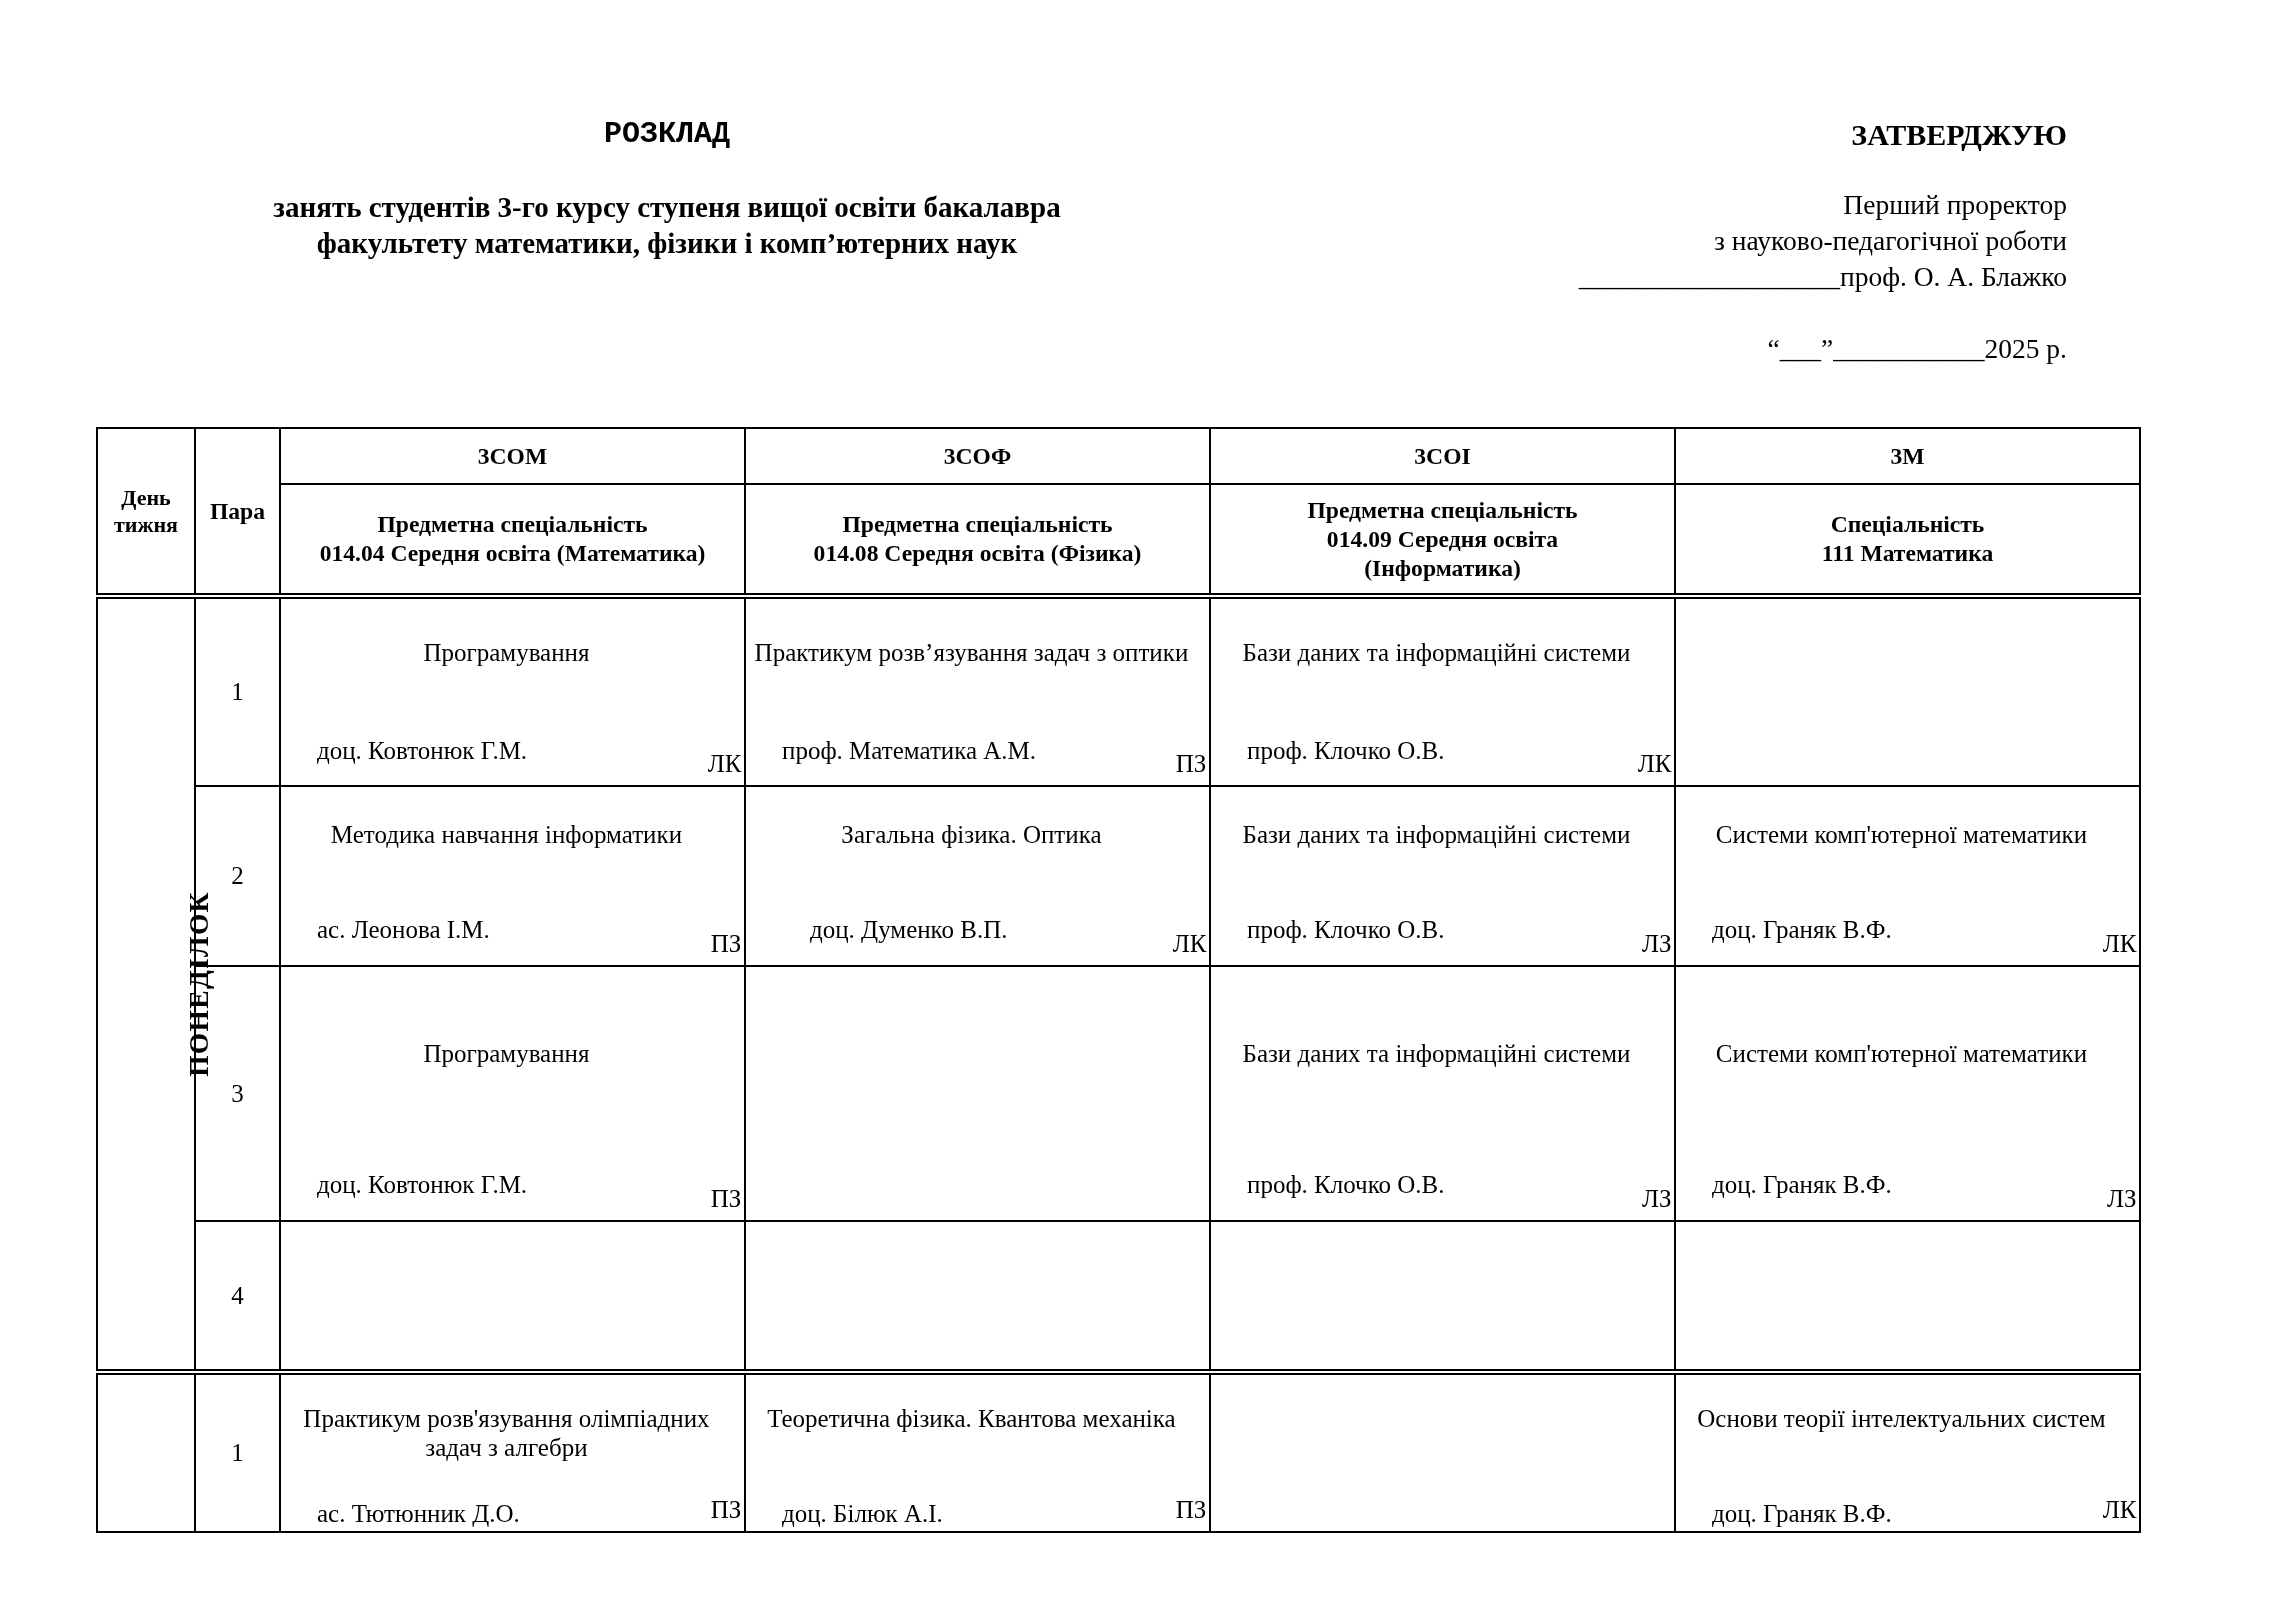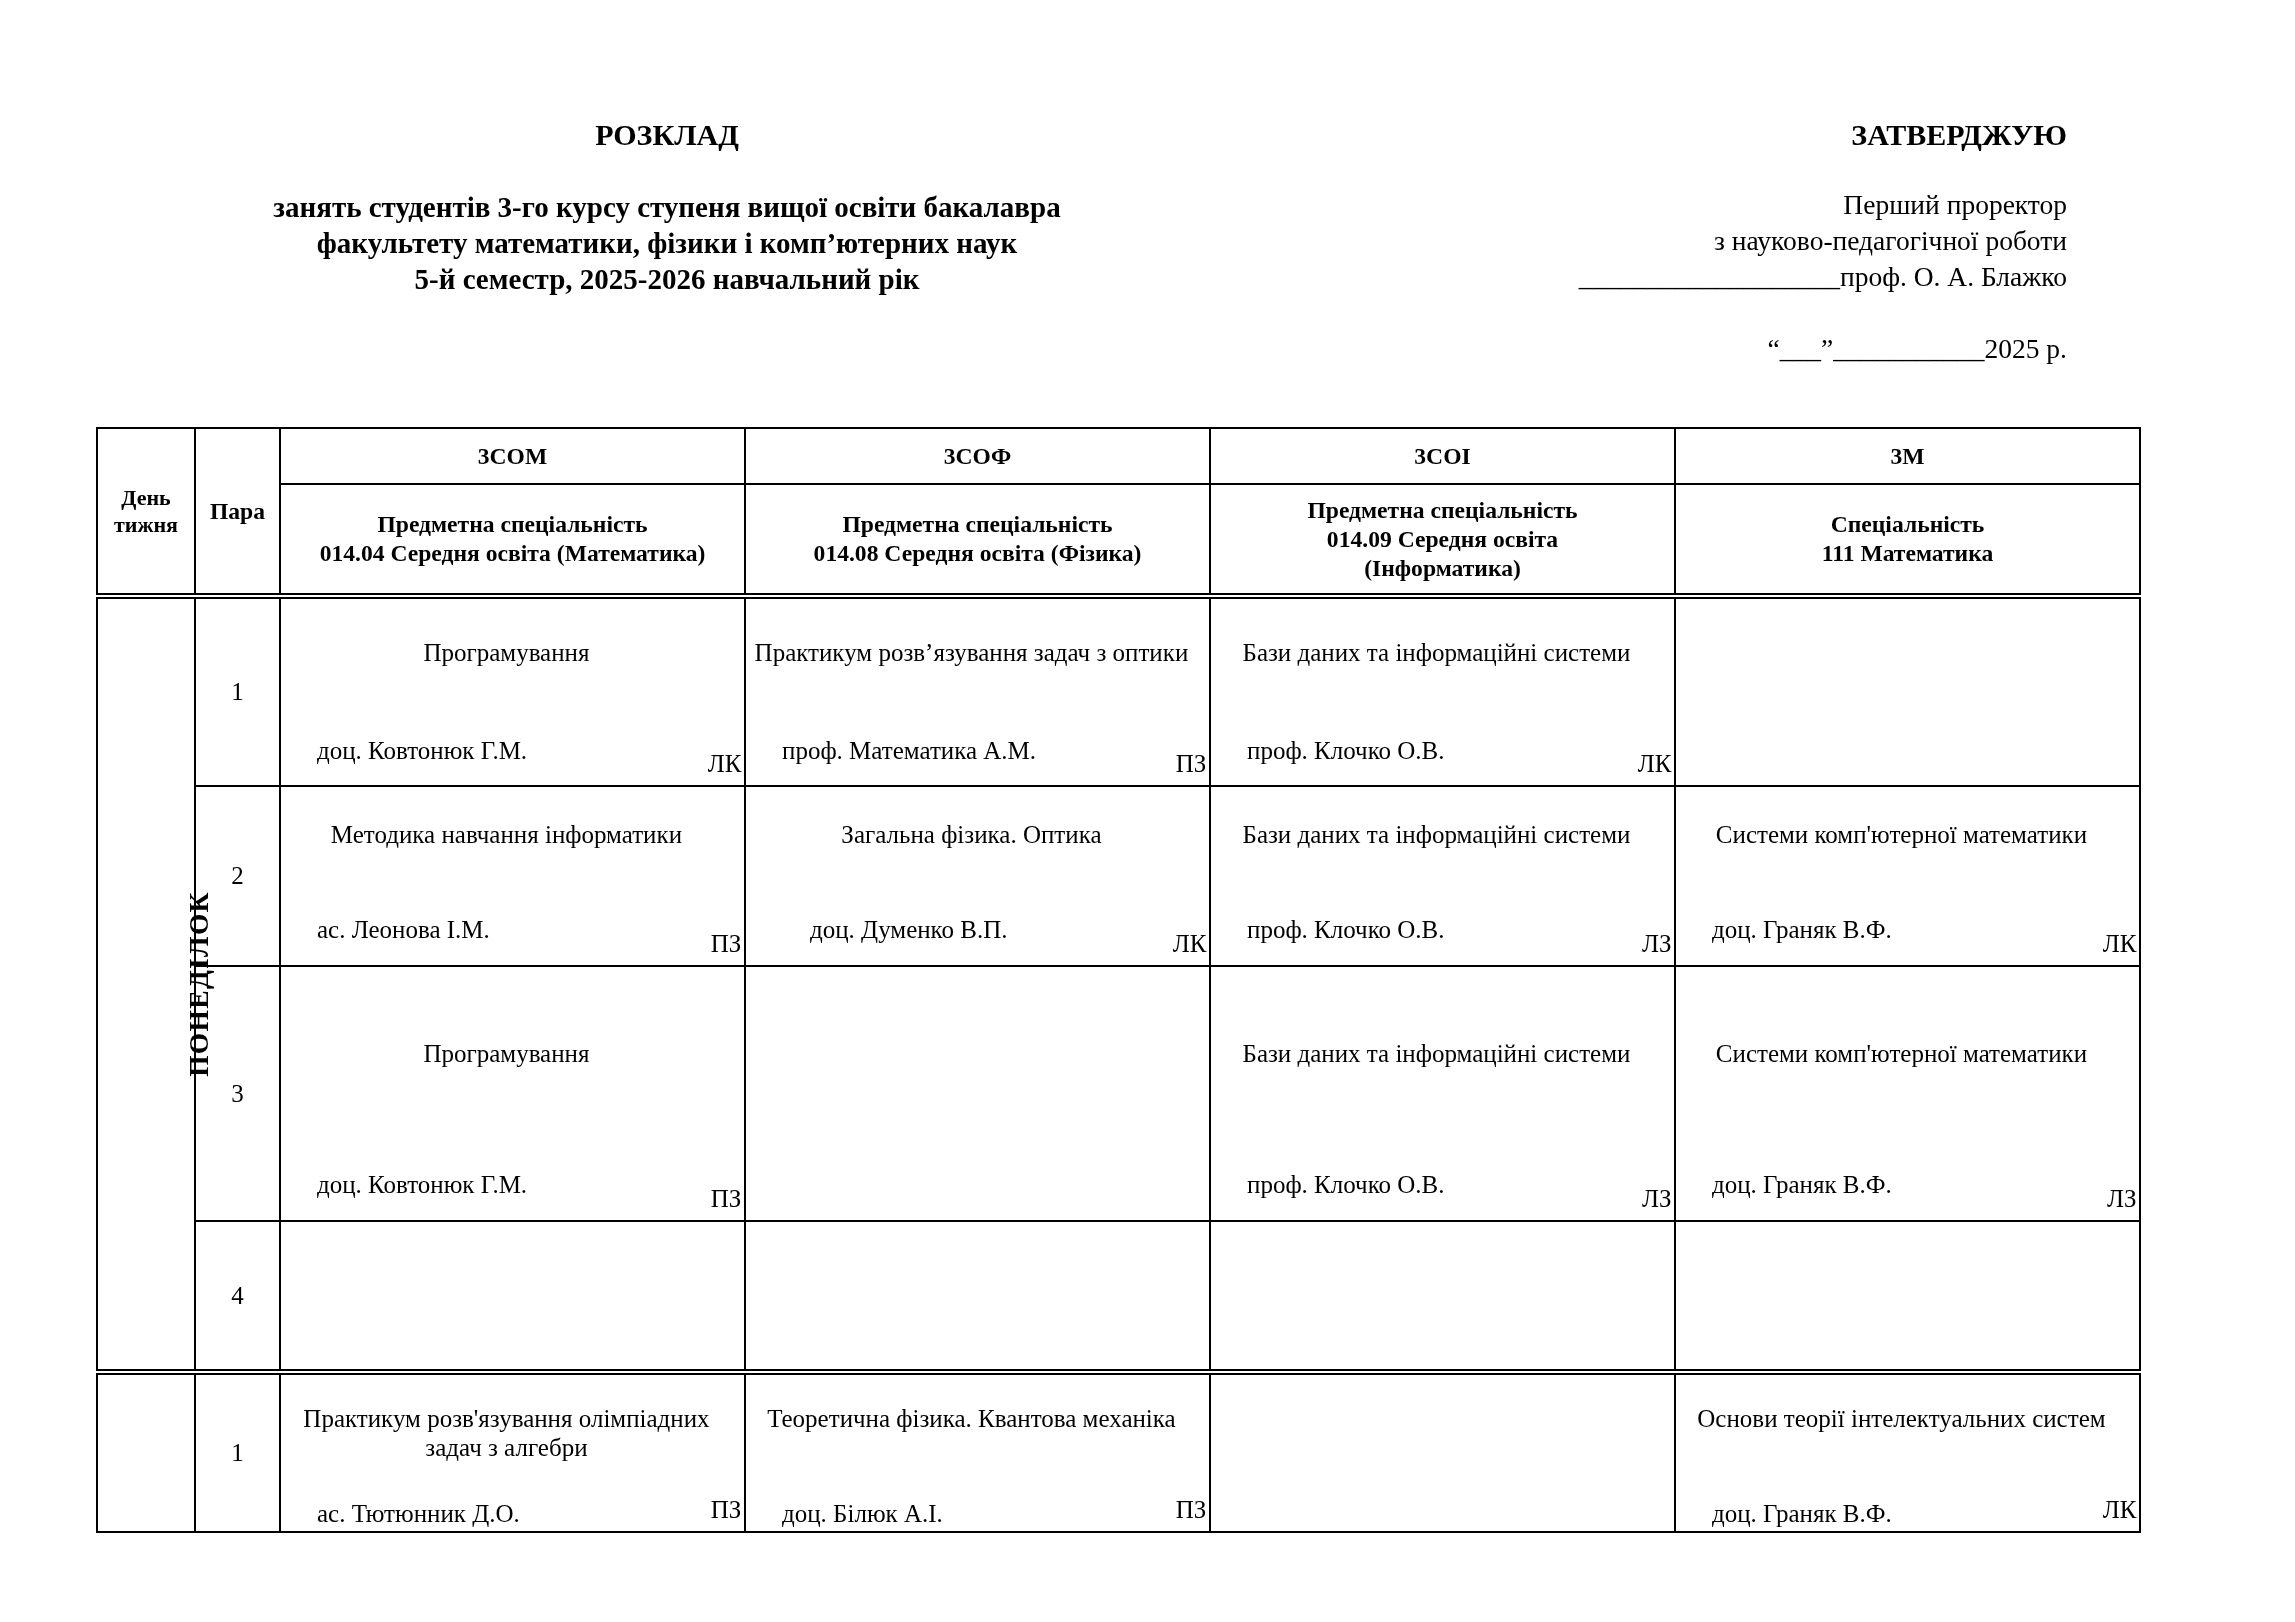--- a/index.html
+++ b/index.html
@@ -1,19 +1,19 @@
 <!DOCTYPE html>
 <html style="font-size:10.5px"><head>
   <meta charset="utf-8">
   <style>
     html, body { margin: 0; padding: 0; background: #ffffff; }
     body { width: 2295px; height: 1623px; position: relative; overflow: hidden; color: #000; font-family: "Liberation Serif", "DejaVu Serif", serif; }
 
     .title-block { position: absolute; left: 196px; top: 115px; width: 942px; text-align: center; font-weight: bold; }
-    .title-main { font-size: 30px; line-height: 39px; }
+    .title-main { font-size: 30px; line-height: 39px; font-family: Liberation Mono, monospace; }
     .title-sub { margin-top: 35px; font-size: 29px; line-height: 36px; }
 
     .approve-block { position: absolute; right: 228px; top: 115px; width: 720px; text-align: right; }
     .approve-title { font-size: 30px; font-weight: bold; line-height: 39px; }
     .approve-lines { margin-top: 33px; font-size: 27.5px; line-height: 36px; }
     .approve-date { margin-top: 36px; font-size: 27.5px; line-height: 36px; }
 
     .sched { position: absolute; left: 96px; top: 427px; width: 2045px; border-collapse: collapse; table-layout: fixed; }
     .sched td, .sched th { border: 2.6px solid #000; padding: 8px; vertical-align: middle; }
     .sched th { font-weight: bold; font-size: 23.6px; line-height: 29px; text-align: center; }
@@ -40,21 +40,20 @@
     tr.t1 { height: 160px; }
   </style>
 </head>
 <body>
 
 <div class="title-block">
   <div class="title-main">РОЗКЛАД</div>
   <div class="title-sub">
     <div>занять студентів 3-го курсу ступеня вищої освіти бакалавра</div>
     <div>факультету математики, фізики і комп’ютерних наук</div>
-    <div>5-й семестр, 2025-2026 навчальний рік</div>
   </div>
 </div>
 
 <div class="approve-block">
   <div class="approve-title">ЗАТВЕРДЖУЮ</div>
   <div class="approve-lines">
     <div>Перший проректор</div>
     <div>з науково-педагогічної роботи</div>
     <div>___________________проф. О. А. Блажко</div>
   </div>

